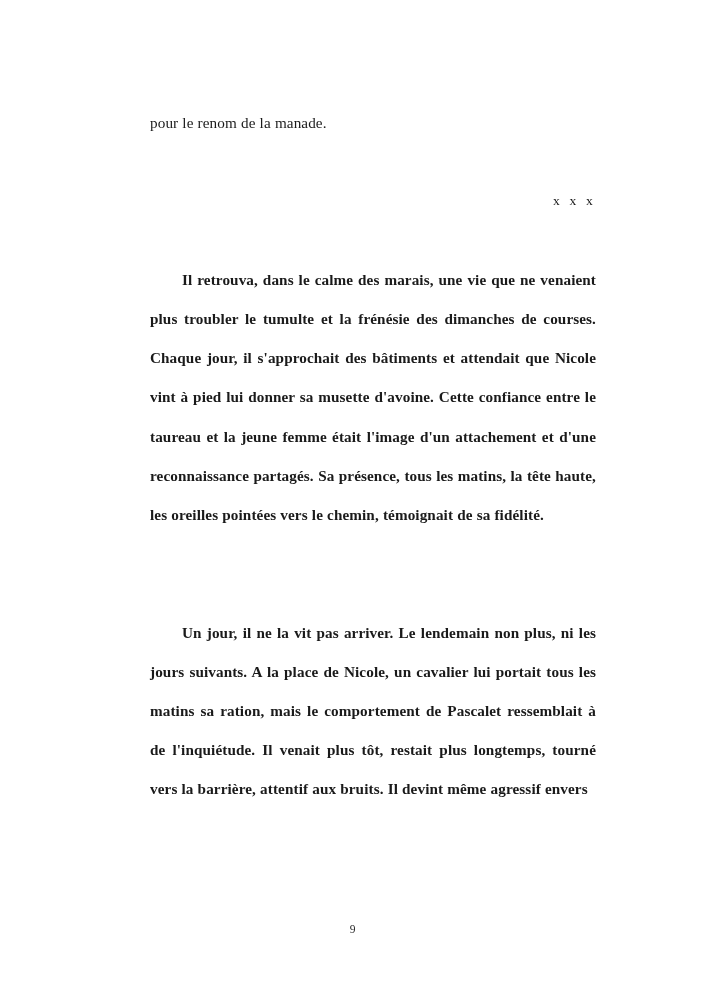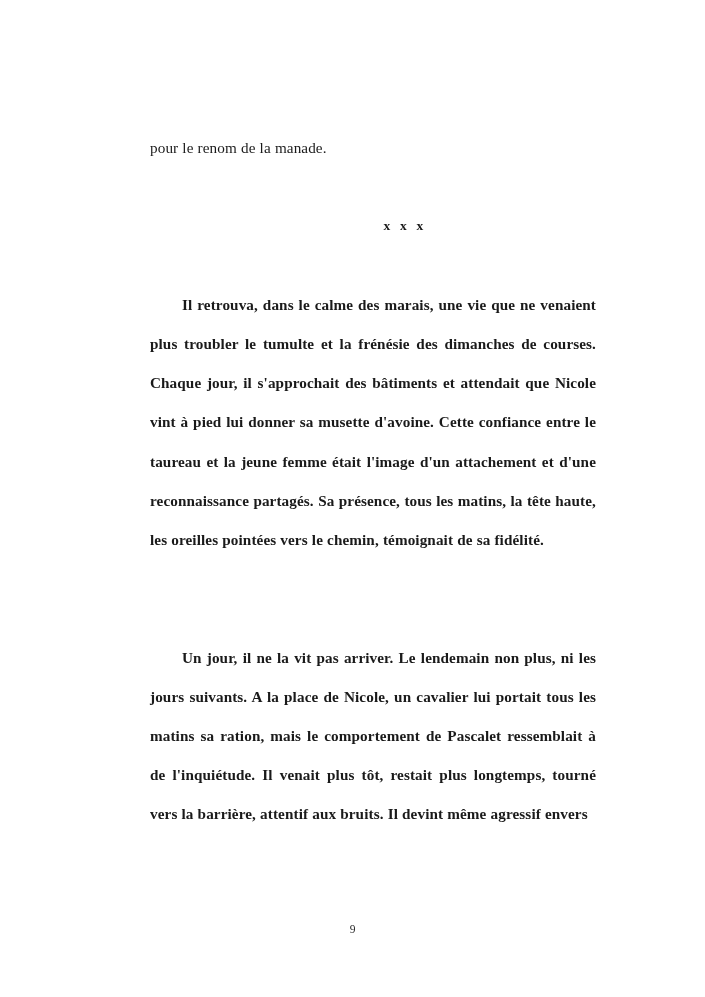--- a/index.html
+++ b/index.html
@@ -18,21 +18,21 @@
     overflow: hidden;
     font-family: "Liberation Serif", "DejaVu Serif", serif;
     color: #1a1a1a;
     -webkit-font-smoothing: antialiased;
   }
 
   
   .text-column {
     position: absolute;
     left: 150px;
-    top: 128px;
+    top: 103px;
     width: 446px;
   }
 
   .body-line,
   .body-par {
     font-size: 15.2px;
     line-height: 39.2px;
     text-align: justify;
     text-justify: inter-word;
     margin: 0;
@@ -43,26 +43,26 @@
 
   
   .body-line.continuation {
     text-align: left;
   }
 
   
   .scene-break {
     font-size: 13.5px;
     line-height: 39.2px;
-    text-align: center;
+    text-align: right;
     margin: 0;
     padding-left: 64px;      
     letter-spacing: 3.2px;
     color: #1a1a1a;
-    font-weight: 700;
+    font-weight: 400;
   }
 
   
   .gap-1 { height: 39.2px; }
   .gap-2 { height: 78.4px; }
 
   .body-par {
     text-indent: 32px;
     font-weight: bold;
   }

